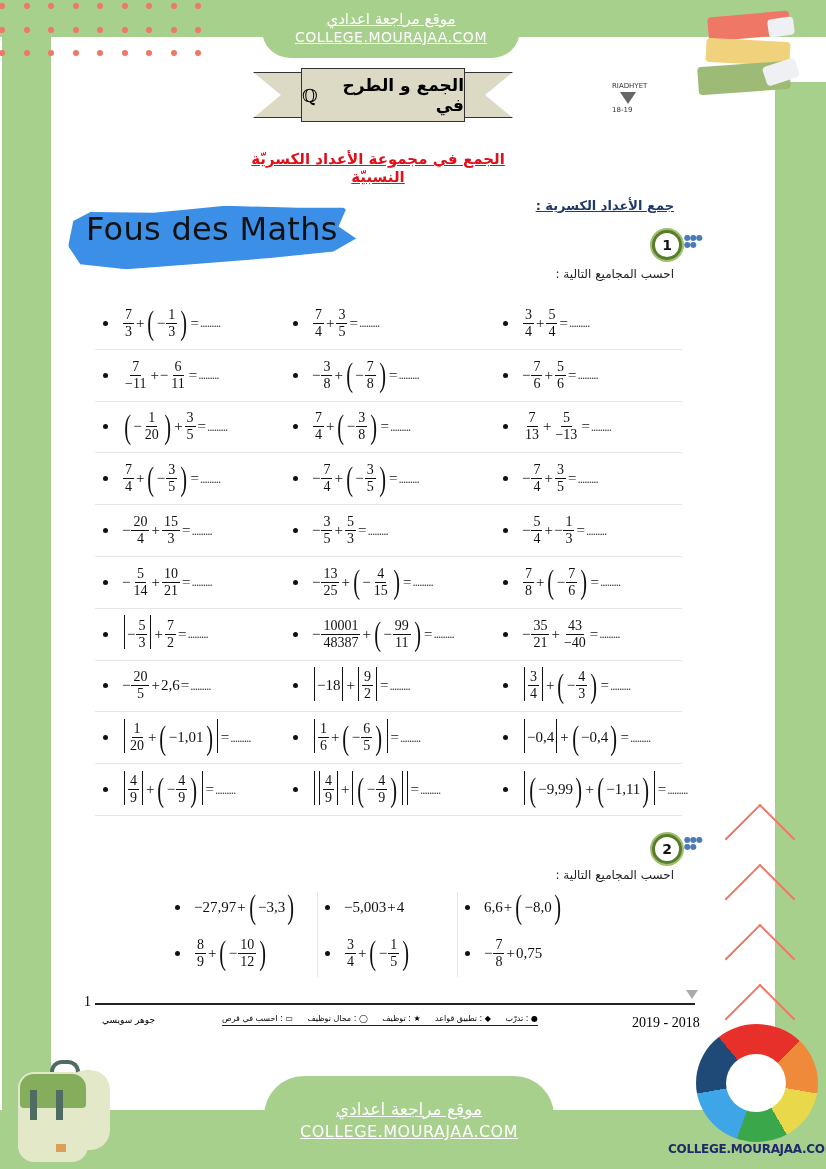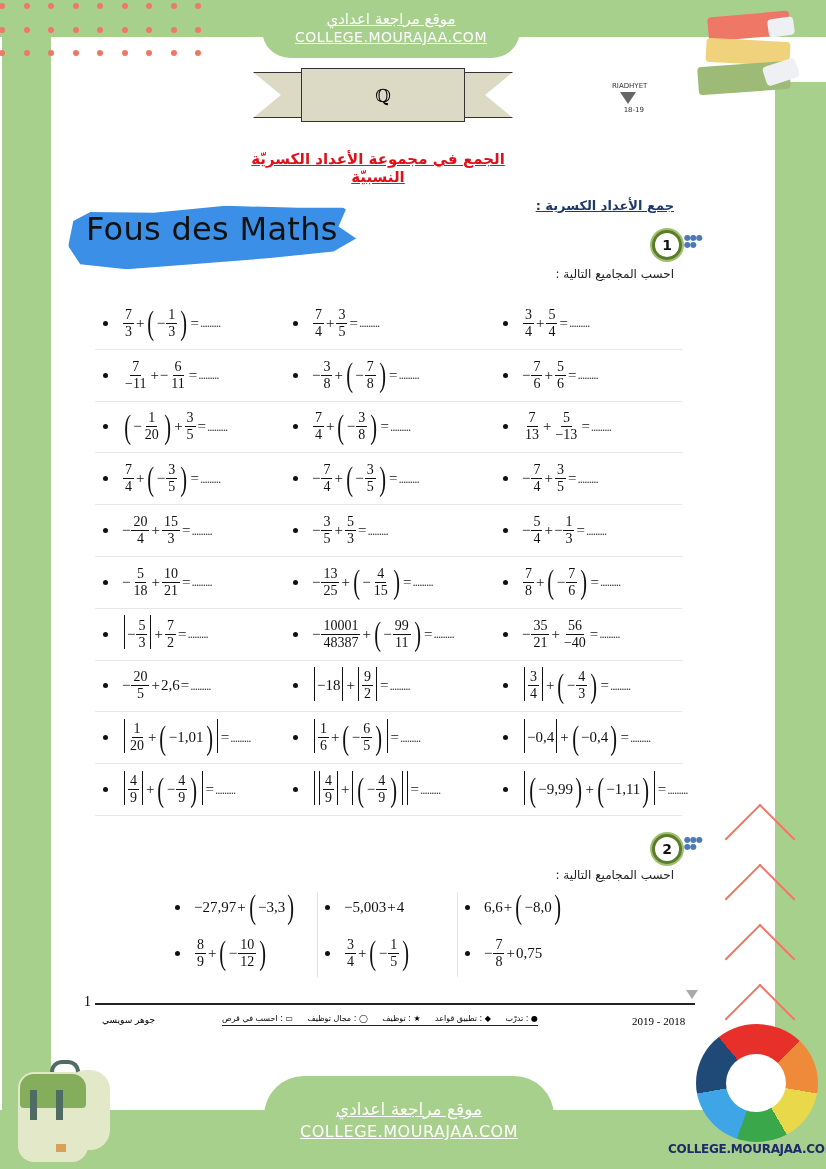--- a/index.html
+++ b/index.html
@@ -14,21 +14,21 @@
   .bottom-banner .ar{font-size:17px;text-decoration:underline;padding-top:22px;line-height:22px;}
   .bottom-banner .en{font-size:16px;text-decoration:underline;letter-spacing:.5px;line-height:24px;}
   .books{position:absolute;left:694px;top:10px;width:118px;height:86px;}
   .book{position:absolute;border-radius:4px;}
   .ribbon-wrap{position:absolute;left:253px;top:68px;width:260px;height:56px;}
   .ribbon-left,.ribbon-right{position:absolute;top:4px;width:60px;height:44px;background:#dcd9c4;border:1px solid #333;}
   .ribbon-left{left:0;clip-path:polygon(0 0,100% 0,100% 100%,0 100%,45% 50%);}
   .ribbon-right{right:0;clip-path:polygon(0 0,100% 0,55% 50%,100% 100%,0 100%);}
   .ribbon-center{position:absolute;left:48px;top:0;width:162px;height:52px;background:#dcd9c4;border:1.5px solid #333;display:flex;align-items:center;justify-content:center;gap:16px;font-size:17px;font-weight:bold;direction:rtl;}
   .ribbon-center .q{font-family:"DejaVu Serif",serif;font-weight:normal;font-size:18px;}
-  .riadhyet{position:absolute;left:612px;top:82px;width:32px;text-align:right;font-size:7px;color:#333;}
+  .riadhyet{position:absolute;left:612px;top:82px;width:32px;text-align:left;font-size:7px;color:#333;}
   .riadhyet .tri{width:0;height:0;margin:2px auto;border-left:8px solid transparent;border-right:8px solid transparent;border-top:12px solid #666;}
   .main-title{position:absolute;left:246px;top:150px;width:264px;text-align:center;color:#e0101a;font-size:15px;font-weight:bold;text-decoration:underline;direction:rtl;}
   .sub-title{position:absolute;right:152px;top:198px;color:#1f3a6b;font-size:13px;font-weight:bold;text-decoration:underline;direction:rtl;}
   .brush{position:absolute;left:68px;top:205px;width:288px;height:62px;background:#3b8fe6;border-radius:14px 30px 18px 26px;transform:rotate(-1.5deg);clip-path:polygon(2% 20%,8% 6%,30% 10%,55% 2%,80% 8%,97% 10%,94% 40%,100% 60%,92% 80%,70% 88%,45% 94%,20% 100%,4% 90%,0 60%);}
   .brush-text{position:absolute;left:86px;top:210px;font-size:32px;color:#111;font-family:"DejaVu Sans",sans-serif;letter-spacing:.3px;}
   .badge{position:absolute;width:24px;height:24px;border-radius:50%;background:#fff;border:3px solid #5a7d2b;box-shadow:0 0 0 2px #a0c070;font-weight:bold;font-size:14px;text-align:center;line-height:24px;color:#111;}
   .badge-dots{position:absolute;font-size:8px;color:#4a7ab8;line-height:7px;letter-spacing:-1px;}
   .instr{position:absolute;right:152px;font-size:12px;color:#222;direction:rtl;}
   .ex-grid{position:absolute;left:95px;top:298px;width:587px;}
   .ex-row{display:flex;height:50.8px;border-bottom:1px solid #e6e6e6;align-items:center;}
@@ -43,21 +43,21 @@
   .frac .den{padding:0 2px;}
   .paren{font-size:34px;font-weight:lighter;line-height:34px;transform:scaleX(.6);display:inline-block;}
   .abs-l{display:inline-block;border-left:1px solid #111;height:34px;margin:0 2px;}
   .tok{font-size:15px;}
   .dotsfill{font-size:13px;letter-spacing:-1px;color:#444;}
   .ex2{position:absolute;left:167px;top:890px;width:430px;display:grid;grid-template-columns:150px 140px 140px;row-gap:12px;}
   .ex2 .ex-cell{width:auto !important;}
   .ex2-div{position:absolute;top:892px;width:1px;height:85px;background:#e4e4e4;}
   .footer-line{position:absolute;left:95px;top:1003px;width:600px;height:1.5px;background:#222;}
   .page-num{position:absolute;left:84px;top:994px;font-size:14px;font-family:"Liberation Serif",serif;}
-  .footer-year{position:absolute;left:632px;top:1015px;font-size:11px;font-family:"Liberation Serif",serif;}
+  .footer-year{position:absolute;left:632px;top:1015px;font-size:14px;font-family:"Liberation Serif",serif;}
   .footer-legend{position:absolute;left:222px;top:1014px;width:316px;border-bottom:1px solid #222;display:flex;justify-content:space-between;font-size:8px;direction:rtl;padding-bottom:2px;}
   .footer-author{position:absolute;left:102px;top:1015px;font-size:9px;direction:rtl;}
   .footer-logo{position:absolute;left:686px;top:990px;width:0;height:0;border-left:6px solid transparent;border-right:6px solid transparent;border-top:9px solid #aaa;}
   .chevron{position:absolute;left:735px;width:48px;height:48px;border:2px solid #ee7766;border-right:none;border-bottom:none;transform:rotate(45deg);}
   .wheel{position:absolute;left:696px;top:1024px;width:122px;height:118px;border-radius:50%;background:conic-gradient(#e8302a 0 45deg,#ef8a3b 45deg 100deg,#e8d84a 100deg 150deg,#3aa84a 150deg 200deg,#3ea6e6 200deg 260deg,#1f4a78 260deg 320deg,#e8302a 320deg 360deg);}
   .wheel-hole{position:absolute;left:30px;top:30px;width:60px;height:58px;border-radius:50%;background:#fff;}
   .site-logo-text{position:absolute;left:668px;top:1142px;font-size:12px;font-weight:bold;color:#1f2a6b;letter-spacing:-.3px;}
   .backpack{position:absolute;left:16px;top:1060px;width:92px;height:104px;}
 </style>
 </head>
@@ -109,20 +109,21 @@
   <div class="book" style="left:74px;top:8px;width:26px;height:18px;background:#eef0f4;transform:rotate(-8deg);"></div>
   <div class="book" style="left:12px;top:30px;width:84px;height:24px;background:#f1d27c;transform:rotate(3deg);"></div>
   <div class="book" style="left:4px;top:54px;width:92px;height:28px;background:#9dbb76;transform:rotate(-4deg);"></div>
   <div class="book" style="left:70px;top:52px;width:34px;height:20px;background:#eef0f4;transform:rotate(-18deg);"></div>
 </div>
 
 <div class="ribbon-wrap">
   <div class="ribbon-left"></div>
   <div class="ribbon-right"></div>
   <div class="ribbon-center">
+    <span>الجمع و الطرح في</span>
     <span class="q">ℚ</span>
   </div>
 </div>
 
 <div class="riadhyet">
   <div>RIADHYET</div>
   <div class="tri"></div>
   <div>18-19</div>
 </div>
 
@@ -414,21 +415,21 @@
         </span>
       </div>
     </div>
     <div class="ex-row">
       <div class="ex-cell">
         <span class="bullet"></span>
         <span class="expr">
           <span class="tok">−</span>
           <span class="frac">
             <span class="num">5</span>
-            <span class="den">18</span>
+            <span class="den">14</span>
           </span>
           <span class="tok" style="margin: 0px 1px;">+</span>
           <span class="frac">
             <span class="num">10</span>
             <span class="den">21</span>
           </span>
           <span class="tok" style="margin: 0px 1px;">=</span>
           <span class="dotsfill">.........</span>
         </span>
       </div>
@@ -515,21 +516,21 @@
       <div class="ex-cell">
         <span class="bullet"></span>
         <span class="expr">
           <span class="tok">−</span>
           <span class="frac">
             <span class="num">35</span>
             <span class="den">21</span>
           </span>
           <span class="tok" style="margin: 0px 1px;">+</span>
           <span class="frac">
-            <span class="num">56</span>
+            <span class="num">43</span>
             <span class="den">−40</span>
           </span>
           <span class="tok" style="margin: 0px 1px;">=</span>
           <span class="dotsfill">.........</span>
         </span>
       </div>
     </div>
     <div class="ex-row">
       <div class="ex-cell">
         <span class="bullet"></span>

